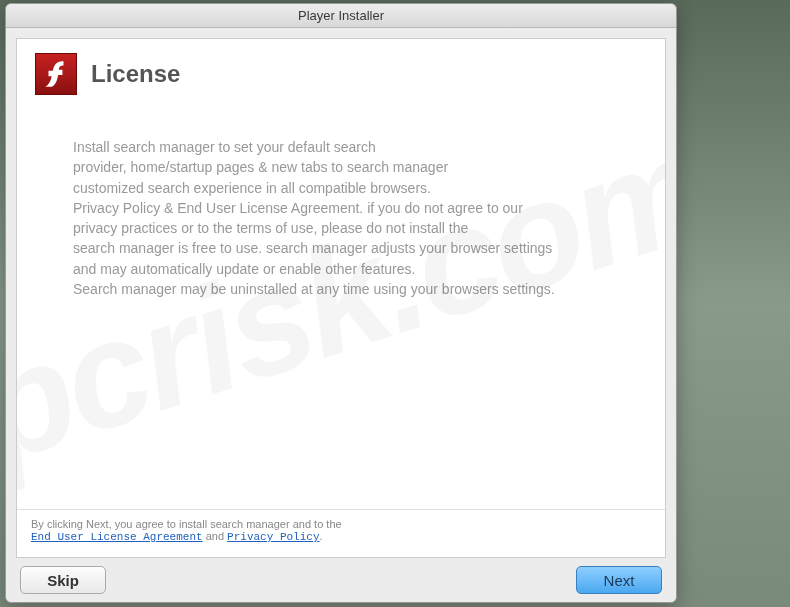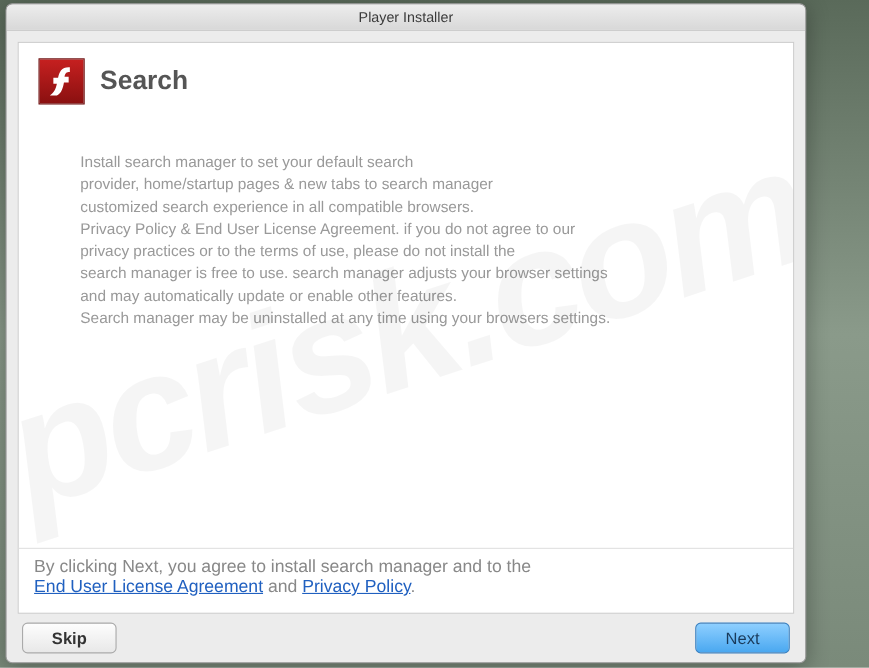--- a/index.html
+++ b/index.html
@@ -8,21 +8,21 @@
       height: 607px;
       font-family: -apple-system, BlinkMacSystemFont, "Helvetica Neue", Arial, sans-serif;
       background: linear-gradient(to bottom, #5a6a5a 0%, #8a9a8a 50%, #7a8a7a 100%);
       overflow: hidden;
       position: relative;
     }
     .window {
       position: absolute;
       left: 5px;
       top: 3px;
-      width: 728px;
+      width: 672px;
       height: 600px;
       background: #ececec;
       border: 1px solid #999;
       border-radius: 6px;
       box-shadow: 0 4px 20px rgba(0,0,0,0.3);
       display: flex;
       flex-direction: column;
     }
     .titlebar {
       height: 24px;
@@ -71,24 +71,24 @@
       padding: 28px 56px 20px 56px;
       font-size: 14px;
       line-height: 1.45;
       color: #999;
       flex: 1;
     }
     .body-text div { white-space: normal; }
     .footer {
       padding: 8px 14px 14px 14px;
       border-top: 1px solid #e0e0e0;
-      font-size: 16px;
+      font-size: 11px;
       color: #888;
     }
-    .footer a { color: #2060c0; text-decoration: underline; cursor: pointer; }
+    .footer a { color: #2060c0; text-decoration: underline; cursor: pointer; font-family: Liberation Mono, monospace; }
     .button-bar {
       height: 44px;
       padding: 6px 14px;
       display: flex;
       align-items: center;
       justify-content: space-between;
     }
     .btn {
       min-width: 86px;
       height: 28px;
@@ -141,21 +141,21 @@
     <div class="watermark">
       <span>pcrisk.com</span>
     </div>
 
     <div class="header">
       <div class="flash-icon">
         <svg viewBox="0 0 24 28">
           <path d="M 18 2 C 12 2 10 6 9 11 L 5 11 L 5 16 L 8 16 C 7 21 5 24 2 26 L 8 26 C 12 24 13 20 14 15 L 18 15 L 18 10 L 14.5 10 C 15 7 16 6 19 6 L 19 2 Z" fill="#fff"></path>
         </svg>
       </div>
-      <div class="app-title">Search</div>
+      <div class="app-title">License</div>
     </div>
 
     <div class="body-text">
       <div>Install search manager to set your default search</div>
       <div>provider, home/startup pages &amp; new tabs to search manager</div>
       <div>customized search experience in all compatible browsers.</div>
       <div>Privacy Policy &amp; End User License Agreement. if you do not agree to our</div>
       <div>privacy practices or to the terms of use, please do not install the</div>
       <div>search manager is free to use. search manager adjusts your browser settings</div>
       <div>and may automatically update or enable other features.</div>

